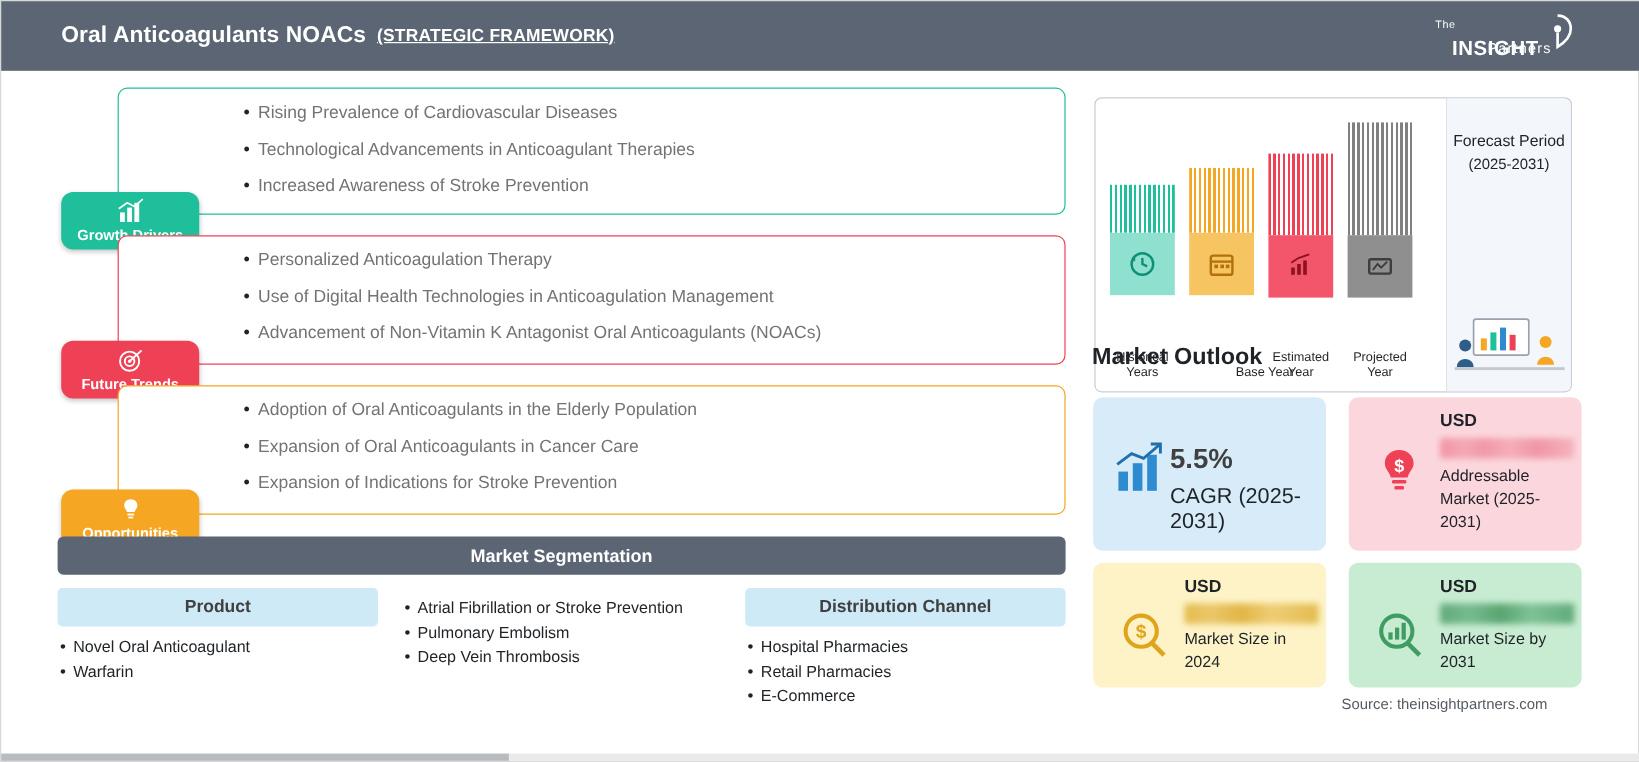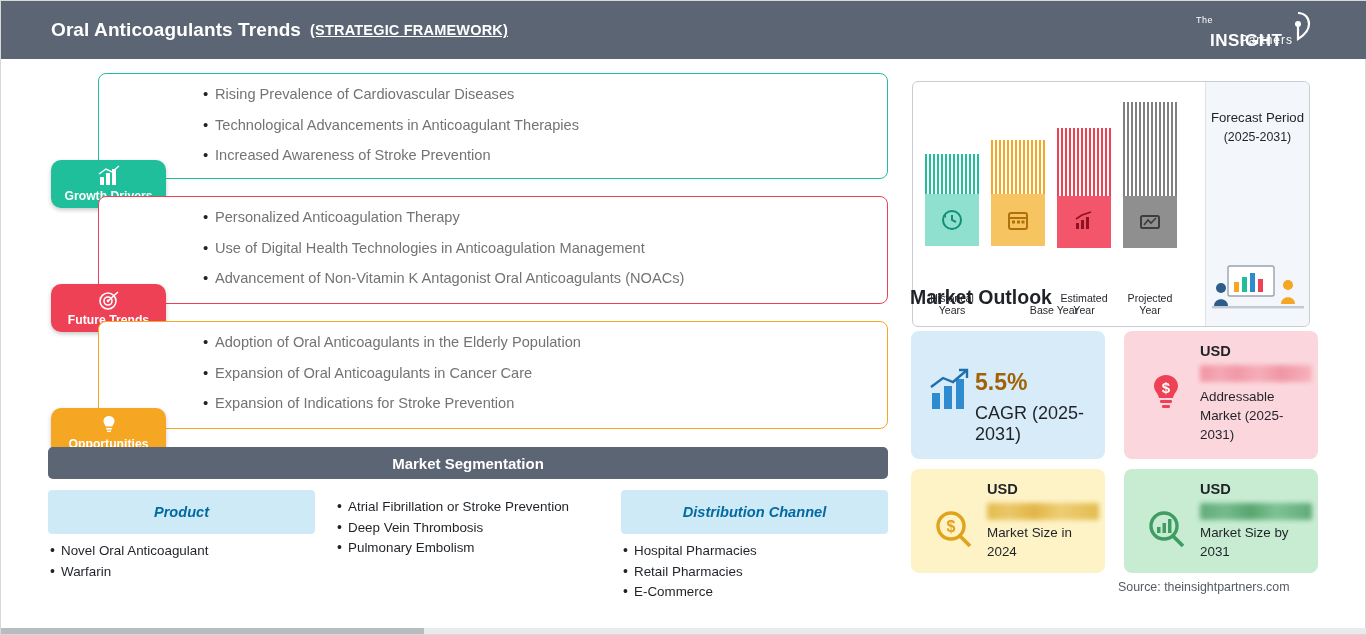--- a/index.html
+++ b/index.html
@@ -121,25 +121,25 @@
     border-radius: 5px;
     color: #ffffff;
     font-size: 15px; font-weight: bold;
     display: flex; align-items: center; justify-content: center;
   }
   .seg-col { position: absolute; top: 431px; }
   .seg-col.c1 { left: 47px;  width: 267px; }
   .seg-col.c2 { left: 334px; width: 266px; }
   .seg-col.c3 { left: 620px; width: 267px; }
   .seg-head {
-    height: 44px;
+    height: 32px;
     border-radius: 4px;
     font-size: 14.6px; font-weight: bold;
-    color: #0369a1;
-    display: flex; align-items: center; justify-content: center; font-style: italic;
+    color: #404040;
+    display: flex; align-items: center; justify-content: center;
   }
   .seg-head.c1 { background: #cfeaf7; }
   .seg-head.c2 { background: #cfeaf7; }
   .seg-head.c3 { background: #cfeaf7; }
   .seg-col ul { list-style: none; margin: 10px 0 0 0; padding: 0 0 0 2px; }
   .seg-col li {
     font-size: 13.4px; color: #1f2328;
     position: relative; padding-left: 11px; margin-bottom: 6px;
     line-height: 1.1;
   }
@@ -224,21 +224,21 @@
   .card.size31 .blur {
     background: linear-gradient(90deg,#4fa06a 0%,#69b382 22%,#46995f 45%,#72bb8b 68%,#4ea069 100%);
   }
   .card .cap {
     position: absolute; left: 76px; top: 56px; width: 112px;
     font-size: 13.4px; color: #1f2328; line-height: 1.42;
   }
   .card.size24 .cap, .card.size31 .cap { top: 54px; }
   .card .cagr-val {
     position: absolute; left: 64px; top: 38px;
-    font-size: 23px; font-weight: bold; color: #a16207;
+    font-size: 23px; font-weight: bold; color: #404040;
   }
   .card .cagr-cap {
     position: absolute; left: 64px; top: 72px;
     font-size: 18px; color: #1f2328;
   }
   .card-icon { position: absolute; left: 18px; top: 36px; width: 48px; height: 48px; }
   .card.cagr .card-icon { left: 14px; top: 36px; }
 
   .source {
     position: absolute; left: 212px; top: 521px;
@@ -252,21 +252,21 @@
     position: absolute; left: 0; bottom: 0; width: 423px; height: 6px;
     background: #b8bbc0;
   }
 </style>
 </head>
 <body>
 
 <div class="page">
 
   <div class="header">
-    <span class="header-title">Oral Anticoagulants Trends</span>
+    <span class="header-title">Oral Anticoagulants NOACs</span>
     <span class="header-sub">(STRATEGIC FRAMEWORK)</span>
     <div class="logo">
       <span class="logo-the">The</span>
       <span class="logo-insight">INSIGHT</span>
       <span class="logo-partners">Partners</span>
       <svg class="logo-mark" viewBox="0 0 26 30">
         <path d="M13 2 C20 2 24 7 24 13 C24 20 18 25 13 28 C13 24 13 20 13 16" fill="none" stroke="#ffffff" stroke-width="2.2"></path>
         <circle cx="13" cy="13" r="3" fill="#ffffff"></circle>
       </svg>
     </div>
@@ -336,22 +336,22 @@
       <div class="seg-head c1">Product</div>
       <ul>
         <li>Novel Oral Anticoagulant</li>
         <li>Warfarin</li>
       </ul>
     </div>
 
     <div class="seg-col c2">
       <ul>
         <li>Atrial Fibrillation or Stroke Prevention</li>
+        <li>Pulmonary Embolism</li>
         <li>Deep Vein Thrombosis</li>
-        <li>Pulmonary Embolism</li>
       </ul>
     </div>
 
     <div class="seg-col c3">
       <div class="seg-head c3">Distribution Channel</div>
       <ul>
         <li>Hospital Pharmacies</li>
         <li>Retail Pharmacies</li>
         <li>E-Commerce</li>
       </ul>

